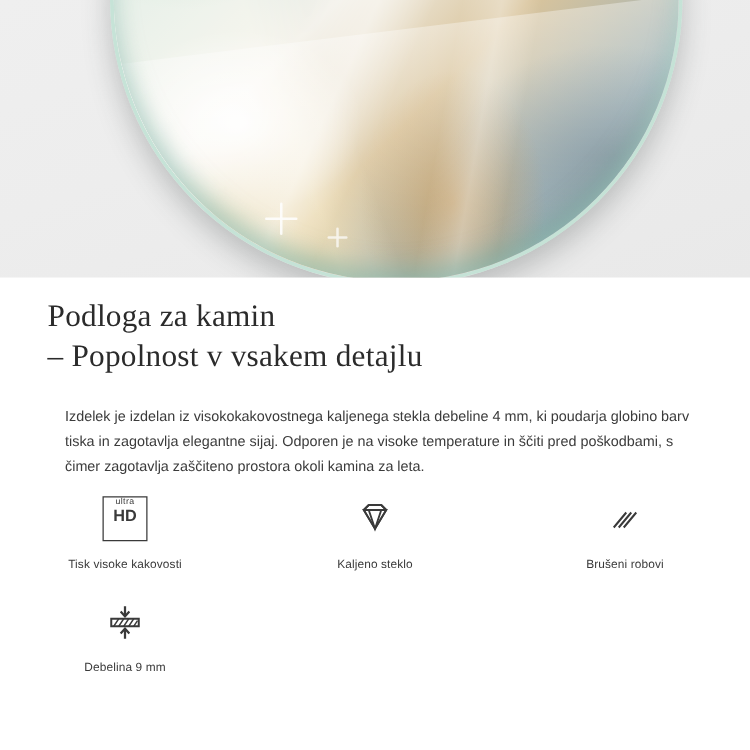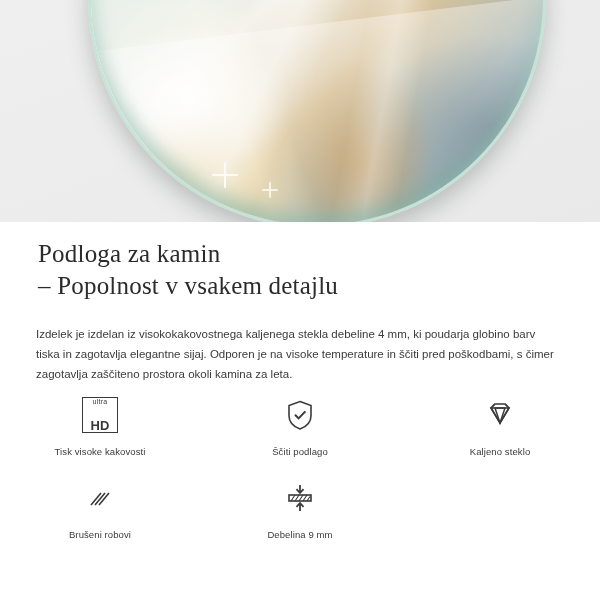--- a/index.html
+++ b/index.html
@@ -118,21 +118,21 @@
     font-family: "Liberation Serif", serif;
     font-size: 25px;
     line-height: 1.28;
     font-weight: 400;
     color: #2b2b2b;
     letter-spacing: .2px;
   }
   .headline .line2 { display: block; }
   .body-copy {
     margin: 0;
-    padding: 22px 38px 0 36px;
+    padding: 22px 38px 0 52px;
     font-size: 11.5px;
     line-height: 1.75;
     color: #3b3b3b;
     max-width: 540px;
   }
 
   
   .features {
     position: absolute;
     left: 0;
@@ -163,21 +163,21 @@
     text-align: center;
     letter-spacing: .1px;
   }
   .ultrahd {
     width: 34px;
     height: 34px;
     border: 1.6px solid #3a3a3a;
     display: flex;
     flex-direction: column;
     align-items: center;
-    justify-content: space-between;
+    justify-content: flex-start;
     line-height: 1;
   }
   .ultrahd .u1 { font-size: 7px; letter-spacing: .3px; }
   .ultrahd .u2 { font-size: 13px; font-weight: bold; margin-top: 1px; }
 </style>
 </head>
 <body>
 
 <div class="page">
 
@@ -206,29 +206,20 @@
     <div class="feature">
       <div class="feature-icon">
         <div class="ultrahd">
           <span class="u1">ultra</span>
           <span class="u2">HD</span>
         </div>
       </div>
       <div class="feature-label">Tisk visoke kakovosti</div>
     </div>
 
-    <div class="feature">
-      <div class="feature-icon">
-        <svg width="42" height="42" viewBox="0 0 42 42" fill="none" stroke="#3a3a3a" stroke-width="1.6">
-          <path d="M21 7.5l11 4v10.2c0 6.4-4.6 10.9-11 13.3-6.4-2.4-11-6.9-11-13.3V11.5l11-4z"></path>
-          <path d="M16 20.8l3.6 3.6 6.8-7" stroke-width="2"></path>
-        </svg>
-      </div>
-      <div class="feature-label">Ščiti podlago</div>
-    </div>
 
     <div class="feature">
       <div class="feature-icon">
         <svg width="42" height="42" viewBox="0 0 42 42" fill="none" stroke="#3a3a3a" stroke-width="1.5">
           <path d="M12 14h18l-9 15-9-15z"></path>
           <path d="M12 14l4-4h10l4 4"></path>
           <path d="M16 10l-4 4 9 15 9-15-4-4"></path>
           <path d="M16 14h10l-5 15-5-15z"></path>
         </svg>
       </div>

